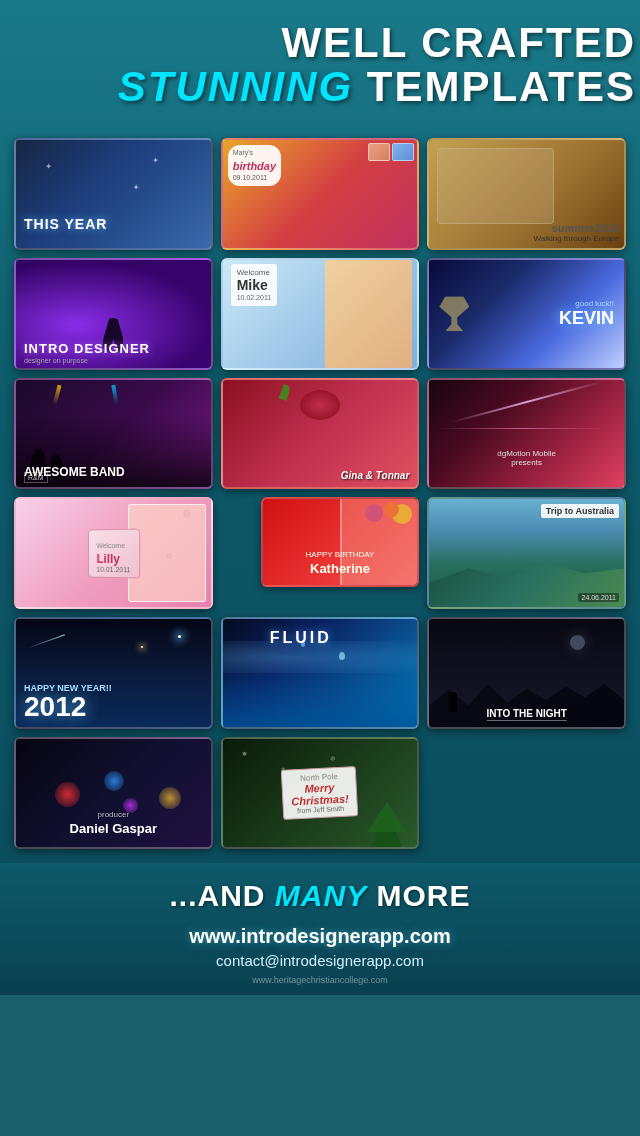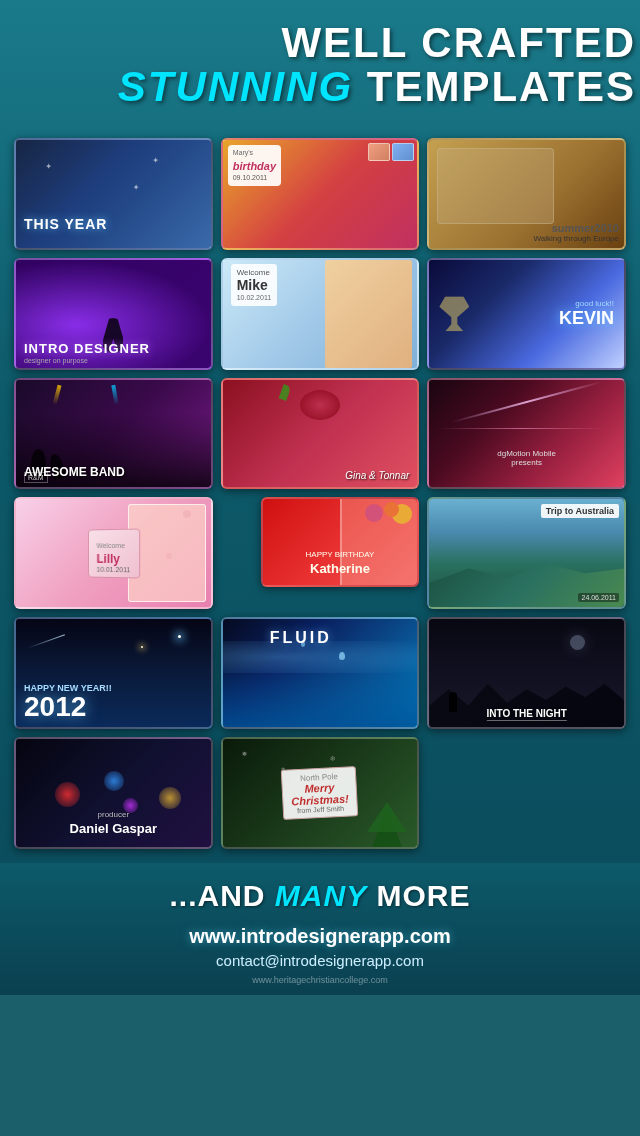--- a/index.html
+++ b/index.html
@@ -115,21 +115,21 @@
       color: #fff;
       text-shadow: 1px 1px 3px rgba(0,0,0,0.9);
     }
 
     .mary-card {
       position: absolute;
       top: 5px;
       left: 5px;
       background: rgba(255,255,255,0.92);
       padding: 3px 5px;
-      border-radius: 4px;
+      border-radius: 12px;
       font-size: 8px;
       color: #333;
       line-height: 1.3;
     }
     .mary-name {
       font-size: 11px;
       font-weight: bold;
       color: #c03060;
       font-style: italic;
     }
@@ -170,20 +170,21 @@
     }
 
     .gina-text {
       position: absolute;
       bottom: 6px;
       right: 8px;
       font-size: 10px;
       color: #fff;
       font-style: italic;
       text-shadow: 1px 1px 2px rgba(0,0,0,0.8);
+      font-weight: bold;
     }
 
     .dgmotion-text {
       position: absolute;
       bottom: 20px;
       left: 50%;
       transform: translateX(-50%);
       text-align: center;
       font-size: 8px;
       color: #ddd;

